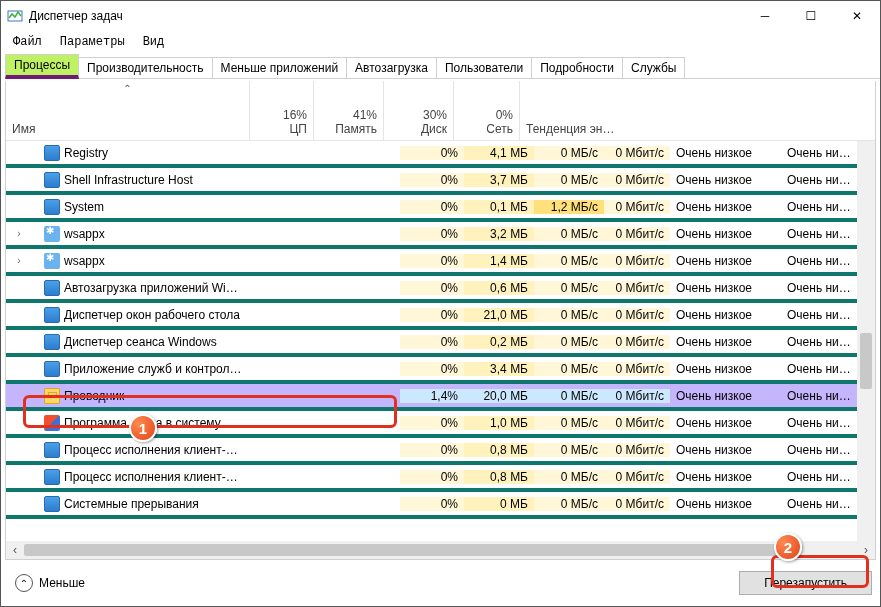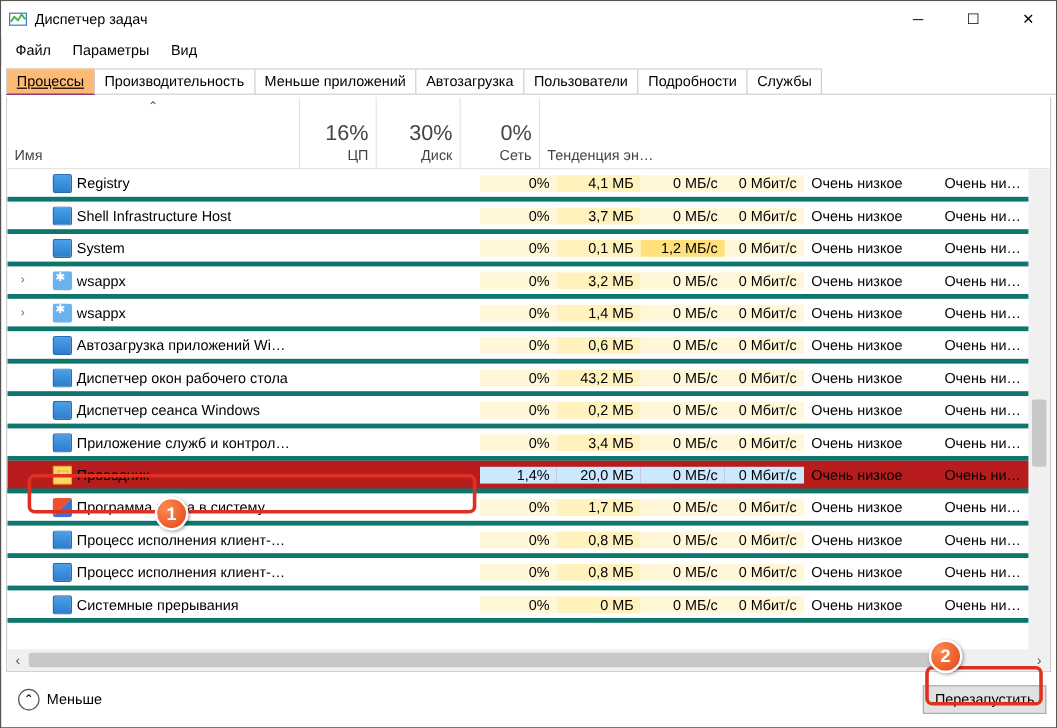--- a/index.html
+++ b/index.html
@@ -38,20 +38,21 @@
     font-size:12px; color:#000;
   }
 
   
   .menubar {
     display:flex;
     height:22px;
     align-items:center;
     padding-left:4px;
     gap: 2px;
+    font-family: Liberation Mono, monospace;
   }
   .menubar .menu-item {
     padding: 2px 8px;
   }
 
   
   .tabstrip {
     display:flex;
     align-items:flex-end;
     height:24px;
@@ -62,24 +63,23 @@
   .tab {
     border:1px solid #d0d0d0;
     border-bottom:1px solid #d0d0d0;
     background:#fff;
     padding:3px 8px;
     font-size:12px;
     margin-right:-1px;
     position:relative;
   }
   .tab.active {
-    background:#fdba74;
-    border-bottom:1px solid #701a75;
+    background:#bef264;
+    border-bottom:4px solid #701a75;
     z-index:2;
-    text-decoration:underline;
   }
   .tabstrip-fill {
     flex:1;
     border-bottom:1px solid #d0d0d0;
   }
 
   
   .content {
     position:absolute;
     top:80px;
@@ -104,21 +104,21 @@
     display:flex;
     flex-direction:column;
     justify-content:flex-end;
     align-items:flex-end;
     padding:4px 6px;
     font-size:12px;
     color:#444;
     position:relative;
   }
   .col.left { align-items:flex-start; }
-  .col .pct { font-size:18px; color:#444; }
+  .col .pct { font-size:12px; color:#444; }
   .col .label { color:#444; }
   .col.name { flex:0 0 244px; }
   .col.state { flex:0 0 150px; align-items:flex-start;}
   .col.cpu { flex:0 0 64px; }
   .col.mem { flex:0 0 70px; }
   .col.disk { flex:0 0 70px; }
   .col.net { flex:0 0 66px; }
   .col.power { flex:0 0 111px; }
   .col.trend { flex:1; }
   .col.trend { border-right:none;justify-content:flex-end; }
@@ -139,21 +139,21 @@
   }
   .row {
     display:flex;
     height:27px;
     align-items:center;
     border-bottom:4px solid #0f766e;
     font-size:12px;
     color:#000;
   }
   .row.selected {
-    background:#b91c1c;
+    background:#c4b5fd;
   }
   .cell { padding:0 6px; overflow:hidden; white-space:nowrap; text-overflow:ellipsis;}
   .cell.name { flex:0 0 244px; display:flex; align-items:center; gap:4px; }
   .cell.state{ flex:0 0 150px; }
   .cell.cpu  { flex:0 0 64px; text-align:right; background:#fff7d8;}
   .cell.mem  { flex:0 0 70px; text-align:right; background:#fff2bd;}
   .cell.disk { flex:0 0 70px; text-align:right; background:#fff7d8;}
   .cell.net  { flex:0 0 66px; text-align:right; background:#fff7d8;}
   .cell.power{ flex:0 0 111px; }
   .cell.trend{ flex:1; padding-right:22px;}
@@ -226,21 +226,21 @@
     color:#000;
   }
   .less .circ {
     width:18px; height:18px; border:1px solid #555; border-radius:50%;
     display:flex; align-items:center; justify-content:center;
     font-size:10px;
   }
   .restart-btn {
     border:1px solid #adadad;
     background:#e1e1e1;
-    padding:4px 9px;
+    padding:4px 24px;
     font-size:12px;
   }
   
   .anno-rect {
     position:absolute;
     border:3px solid #e03020;
     border-radius:6px;
     pointer-events:none;
     z-index:50;
   }
@@ -305,20 +305,24 @@
 
   <div class="cols">
     <div class="col name left">
       <span class="sort-caret">⌃</span>
       <span class="label">Имя</span>
     </div>
     <div class="col cpu">
       <span class="pct">16%</span>
       <span class="label">ЦП</span>
     </div>
+    <div class="col mem">
+      <span class="pct">41%</span>
+      <span class="label">Память</span>
+    </div>
     <div class="col disk">
       <span class="pct">30%</span>
       <span class="label">Диск</span>
     </div>
     <div class="col net">
       <span class="pct">0%</span>
       <span class="label">Сеть</span>
     </div>
     <div class="col trend left">
       <span class="label">Тенденция эн…</span>
@@ -418,21 +422,21 @@
       </div>
       <div class="row">
         <div class="cell name">
           <span class="exp"></span>
           <span style="width:10px"></span>
           <span class="proc-icon ic-app"></span>
           <span>Диспетчер окон рабочего стола</span>
         </div>
         <div class="cell state"></div>
         <div class="cell cpu">0%</div>
-        <div class="cell mem">43,2 МБ</div>
+        <div class="cell mem">21,0 МБ</div>
         <div class="cell disk">0 МБ/с</div>
         <div class="cell net">0 Мбит/с</div>
         <div class="cell power">Очень низкое</div>
         <div class="cell trend">Очень низкое</div>
       </div>
       <div class="row">
         <div class="cell name">
           <span class="exp"></span>
           <span style="width:10px"></span>
           <span class="proc-icon ic-app"></span>
@@ -478,21 +482,21 @@
       </div>
       <div class="row">
         <div class="cell name">
           <span class="exp"></span>
           <span style="width:10px"></span>
           <span class="proc-icon ic-shield"></span>
           <span>Программа входа в систему …</span>
         </div>
         <div class="cell state"></div>
         <div class="cell cpu">0%</div>
-        <div class="cell mem">1,7 МБ</div>
+        <div class="cell mem">1,0 МБ</div>
         <div class="cell disk">0 МБ/с</div>
         <div class="cell net">0 Мбит/с</div>
         <div class="cell power">Очень низкое</div>
         <div class="cell trend">Очень низкое</div>
       </div>
       <div class="row">
         <div class="cell name">
           <span class="exp"></span>
           <span style="width:10px"></span>
           <span class="proc-icon ic-app"></span>

